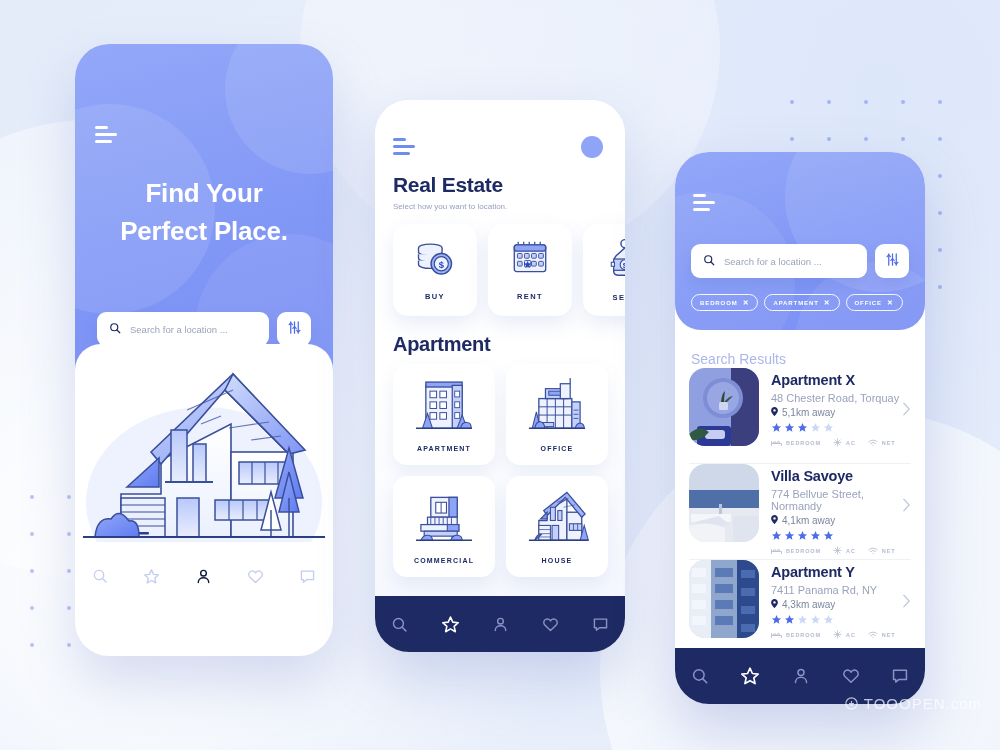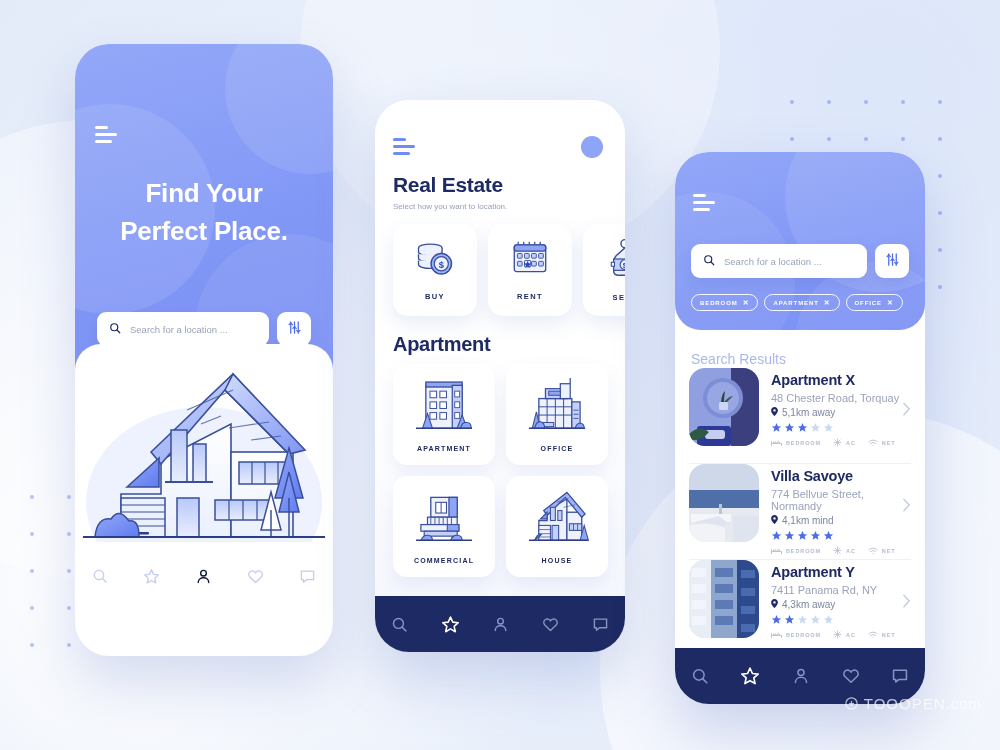--- a/index.html
+++ b/index.html
@@ -811,21 +811,21 @@
       </div>
       <div class="info">
         <div class="name">Villa Savoye</div>
         <div class="addr">774 Bellvue Street, Normandy</div>
         <div class="dist">
           <span>
             <svg width="7" height="9" viewBox="0 0 12 16" fill="#1e2a63">
               <path d="M6 0C2.7 0 0 2.7 0 6c0 4.3 6 10 6 10s6-5.7 6-10c0-3.3-2.7-6-6-6zm0 8.2A2.2 2.2 0 1 1 6 3.8a2.2 2.2 0 0 1 0 4.4z"></path>
             </svg>
           </span>
-          <span>4,1km mind</span>
+          <span>4,1km away</span>
         </div>
         <div class="stars">
           <svg width="11" height="11" viewBox="0 0 24 24" fill="#4e6be8">
               <polygon points="12,2 15,9 22,9.6 16.7,14.3 18.3,21.2 12,17.5 5.7,21.2 7.3,14.3 2,9.6 9,9"></polygon>
             </svg>
           <svg width="11" height="11" viewBox="0 0 24 24" fill="#4e6be8">
               <polygon points="12,2 15,9 22,9.6 16.7,14.3 18.3,21.2 12,17.5 5.7,21.2 7.3,14.3 2,9.6 9,9"></polygon>
             </svg>
           <svg width="11" height="11" viewBox="0 0 24 24" fill="#4e6be8">
               <polygon points="12,2 15,9 22,9.6 16.7,14.3 18.3,21.2 12,17.5 5.7,21.2 7.3,14.3 2,9.6 9,9"></polygon>

